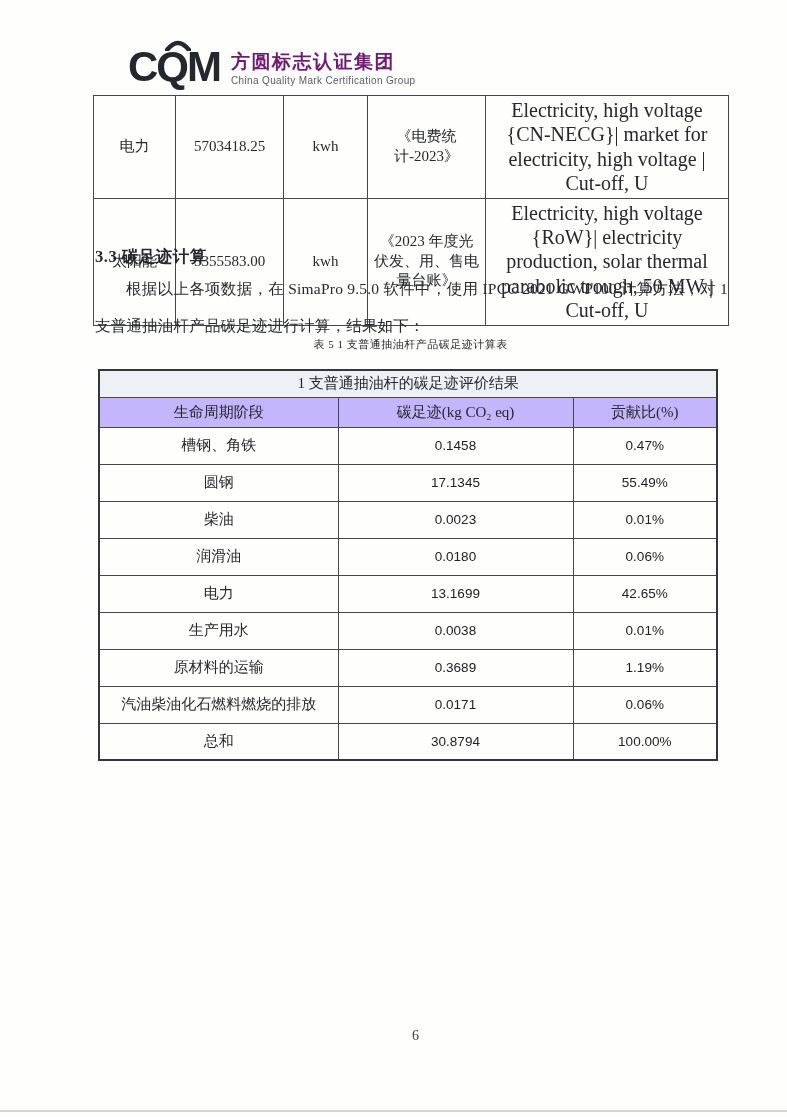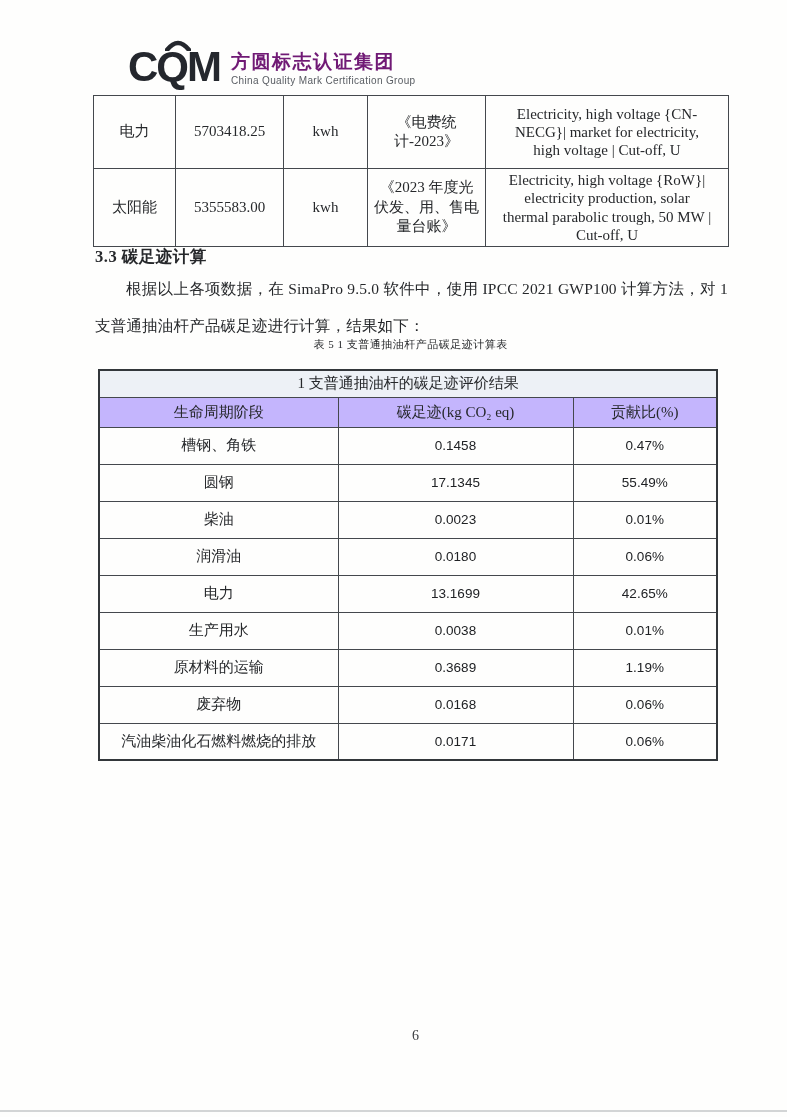--- a/index.html
+++ b/index.html
@@ -29,21 +29,21 @@
     font-size:10px; letter-spacing:0.35px; color:#585c62; margin-top:2px;
   }
   
   table { border-collapse:collapse; table-layout:fixed; }
   td { border:1px solid #44484d; text-align:center; vertical-align:middle; }
   
   .t1 { position:absolute; left:93px; top:95px; width:635px; }
   .t1 td { font-size:15px; line-height:1.3; padding:2px 4px; }
   .t1 tr.r1 td { height:73px; }
   .t1 tr.r2 td { height:74px; }
-  .t1 td.en { font-size:15px; line-height:1.22; padding:2px 15px; }
+  .t1 td.en { font-size:20px; line-height:1.22; padding:2px 15px; }
   .t1 td.src { padding:2px 6px; }
   
   .sec-heading { position:absolute; left:95px; top:246px; font-size:16.5px; font-weight:bold; letter-spacing:0.5px; }
   .para {
     position:absolute; left:95px; top:270px; width:633px;
     font-size:15.5px; line-height:37px; text-indent:2em;
     text-align:justify; letter-spacing:0.2px;
   }
   .caption { position:absolute; left:93px; top:337px; width:635px; text-align:center; font-size:11px; letter-spacing:0.5px; }
   
@@ -153,28 +153,28 @@
         <td>生产用水</td>
         <td class="num">0.0038</td>
         <td class="num">0.01%</td>
       </tr>
       <tr class="data-row">
         <td>原材料的运输</td>
         <td class="num">0.3689</td>
         <td class="num">1.19%</td>
       </tr>
       <tr class="data-row">
-        <td>废弃物</td>
-        <td class="num">0.0168</td>
+        <td>汽油柴油化石燃料燃烧的排放</td>
+        <td class="num">0.0171</td>
         <td class="num">0.06%</td>
       </tr>
       <tr class="data-row">
-        <td>汽油柴油化石燃料燃烧的排放</td>
-        <td class="num">0.0171</td>
-        <td class="num">0.06%</td>
+        <td>总和</td>
+        <td class="num">30.8794</td>
+        <td class="num">100.00%</td>
       </tr>
     </tbody>
   </table>
 
   <div class="pageno">6</div>
   <div class="scan-edge-bottom"></div>
 
 </div>
 
 </body></html>

